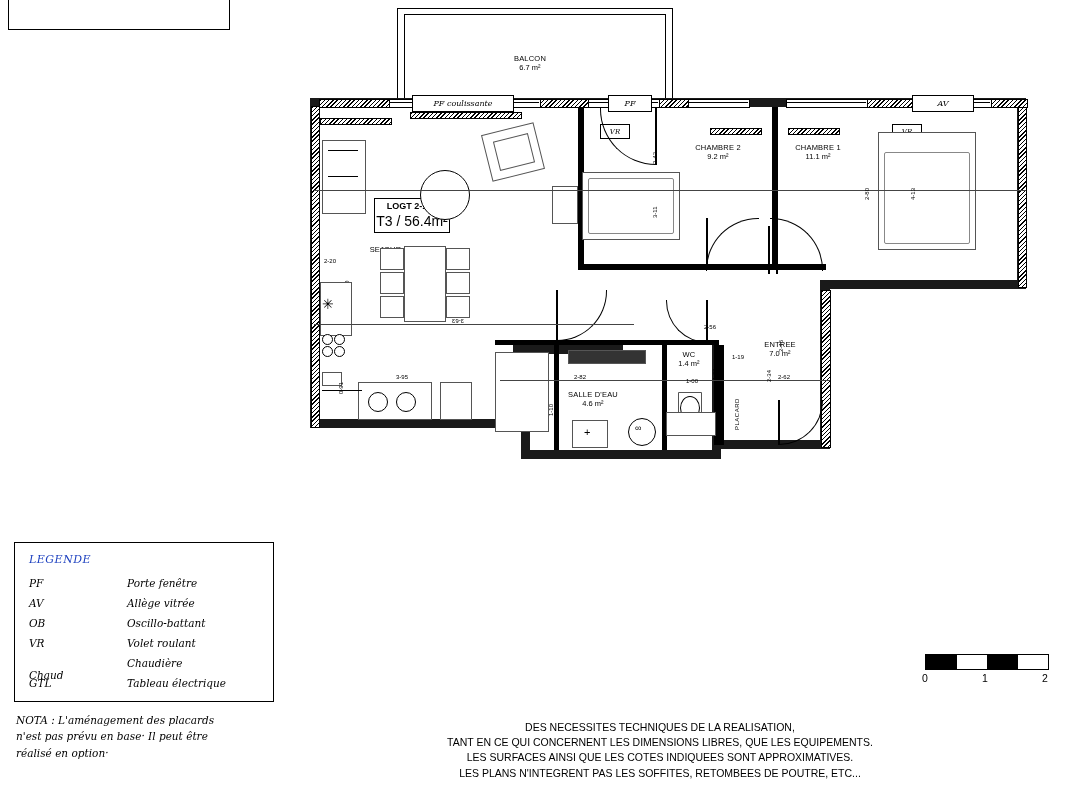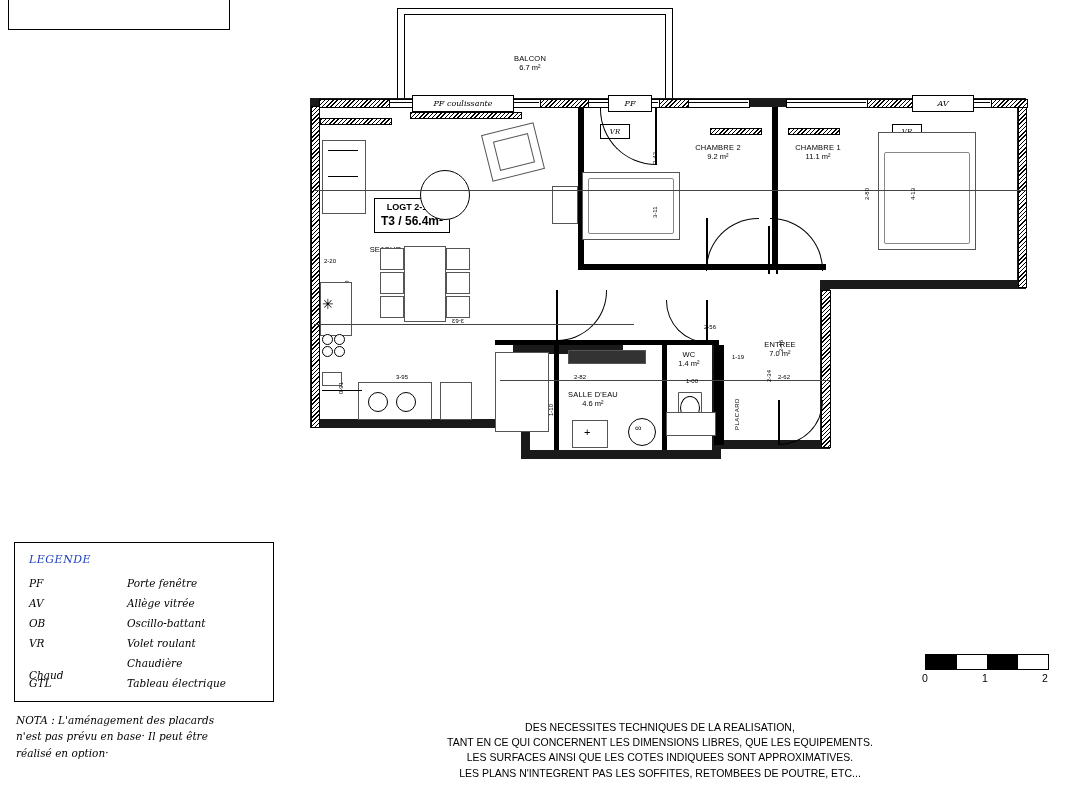--- a/index.html
+++ b/index.html
@@ -57,21 +57,21 @@
   #scalebar div{height:100%;}
   .sb-b{background:#000;}
   .sb-w{background:#fff;}
   #scalelabels{left:918px;top:672px;width:136px;font-size:10.5px;position:absolute;}
   #scalelabels span{position:absolute;}
 
   
   #logt{left:374px;top:198px;width:74px;height:33px;border:1.4px solid #000;background:#fff;
     display:flex;flex-direction:column;align-items:center;justify-content:center;line-height:1.3;}
   #logt b{font-size:9px;}
-  #logt span{font-size:12px;font-weight:bold;}
+  #logt span{font-size:14px;font-weight:normal;}
 
   
   .tag{position:absolute;border:1px solid #000;background:#fff;font-family:"DejaVu Serif",serif;
     font-style:italic;font-size:8px;display:flex;align-items:center;justify-content:center;}
 
   
   .ln{position:absolute;background:#000;}
   .boxg{position:absolute;border:1px solid #555;background:#fff;}
   .circ{position:absolute;border:1px solid #000;border-radius:50%;background:#fff;}
   .arcq{position:absolute;border:1px solid #000;background:transparent;}

